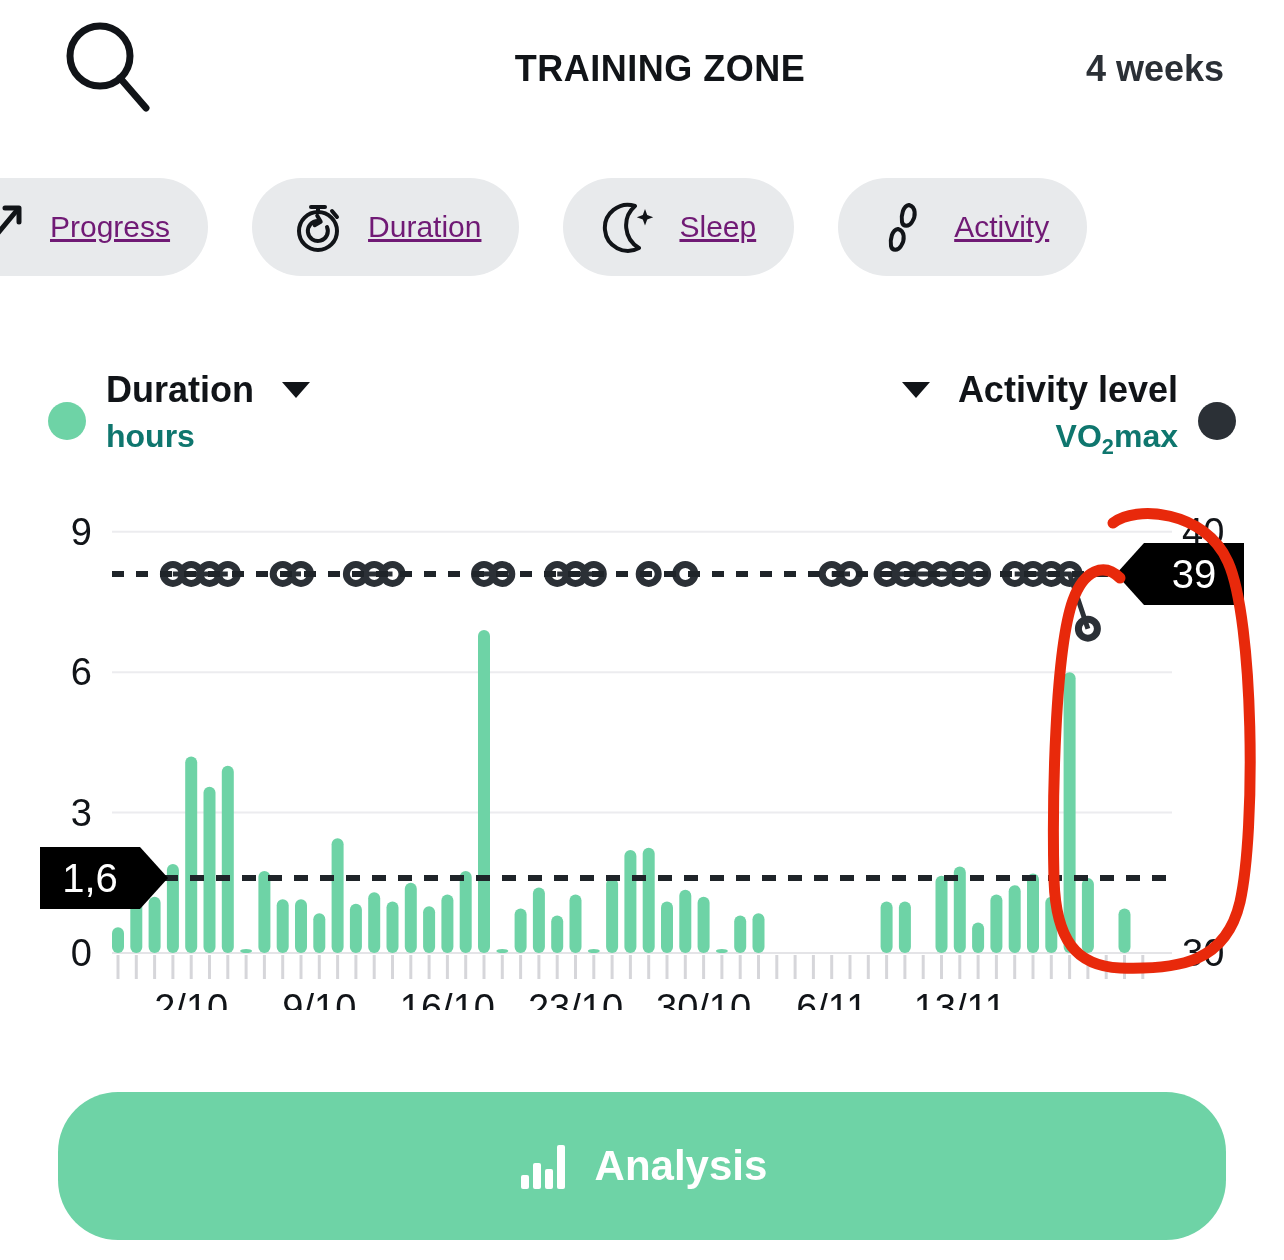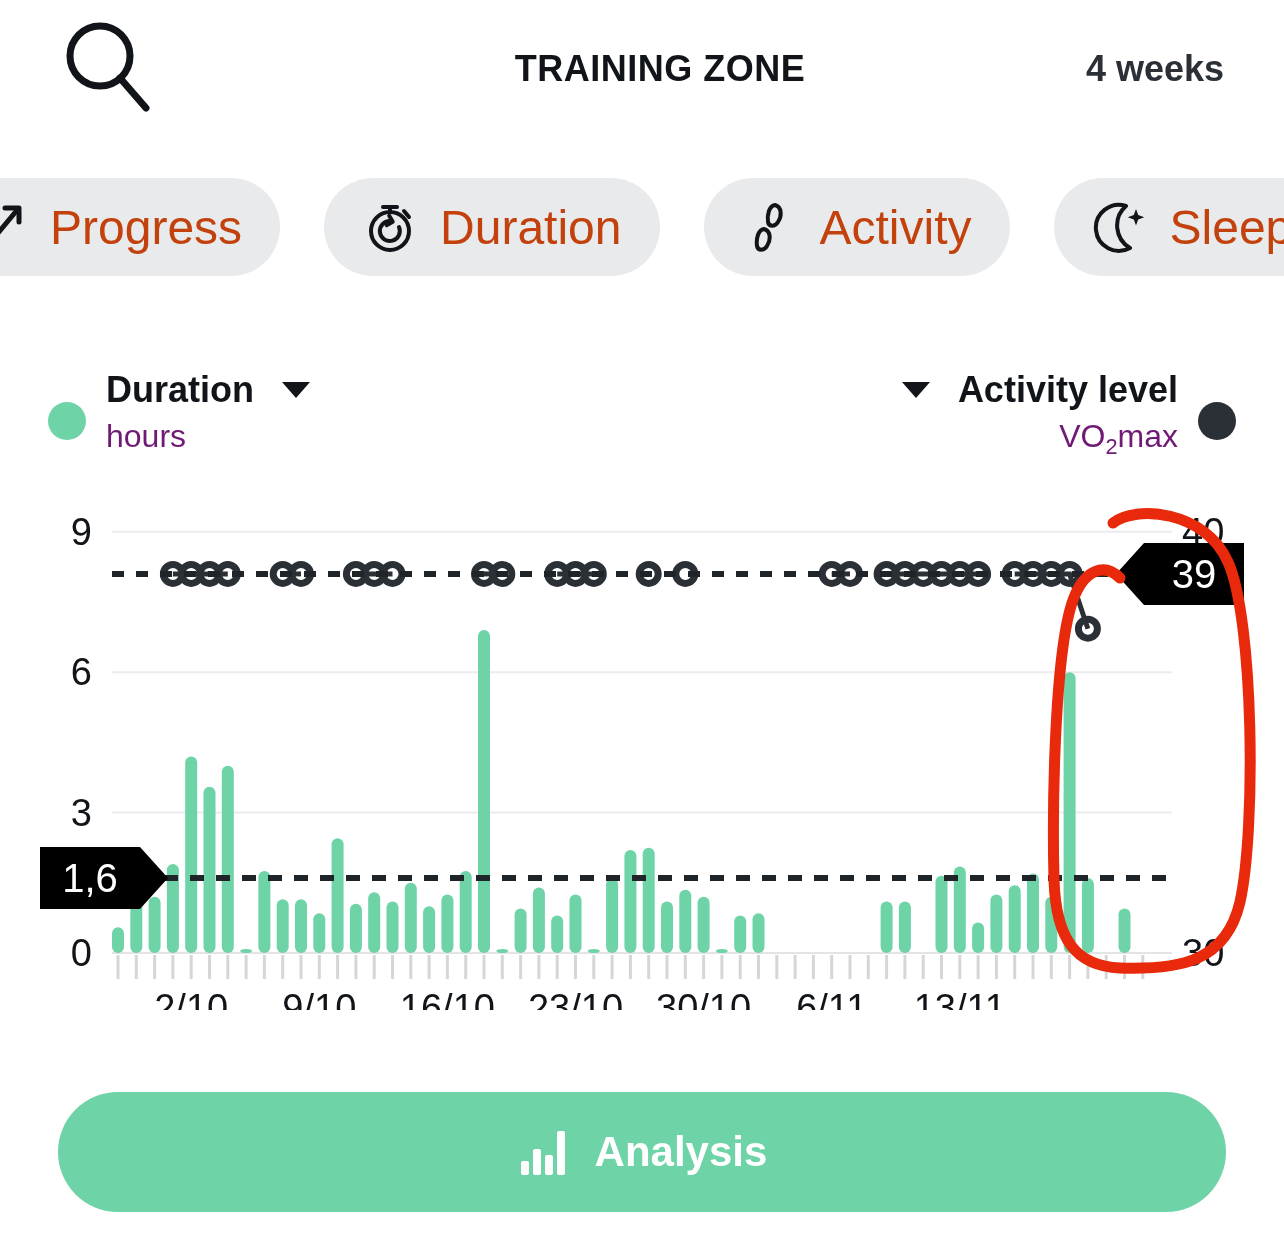--- a/index.html
+++ b/index.html
@@ -70,23 +70,24 @@
   }
   .tab-icon {
     width: 56px;
     height: 56px;
     flex: 0 0 auto;
     display: flex;
     align-items: center;
     justify-content: center;
   }
   .tab-label {
-    font-size: 48px;
-    color: #c2410c;
+    font-size: 30px;
+    color: #701a75;
     white-space: nowrap;
+    text-decoration: underline;
   }
 
   
   .legend {
     position: absolute;
     top: 368px;
     left: 0;
     right: 0;
     height: 110px;
   }
@@ -122,23 +123,23 @@
     align-items: center;
     gap: 28px;
     font-size: 36px;
     font-weight: bold;
     color: #111418;
     line-height: 44px;
   }
   .legend-row1.right { justify-content: flex-end; }
   .legend-unit {
     font-size: 32px;
-    color: #701a75;
+    color: #0f766e;
     line-height: 48px;
-    font-weight: normal;
+    font-weight: bold;
   }
   .caret {
     width: 0; height: 0;
     border-left: 14px solid transparent;
     border-right: 14px solid transparent;
     border-top: 16px solid #111418;
     display: inline-block;
   }
   sub { font-size: 0.68em; }
 
@@ -151,21 +152,21 @@
     height: 510px;
   }
   .chart-svg { display: block; }
 
   
   .analysis-btn {
     position: absolute;
     left: 58px;
     top: 1092px;
     width: 1168px;
-    height: 120px;
+    height: 148px;
     background: #6ed3a6;
     border-radius: 60px;
     display: flex;
     align-items: center;
     justify-content: center;
     gap: 26px;
     border: none;
     cursor: pointer;
   }
   .analysis-label {
@@ -213,35 +214,35 @@
         <line x1="28" y1="8" x2="28" y2="13" stroke="#111418" stroke-width="4"></line>
         <line x1="42" y1="12" x2="47" y2="18" stroke="#111418" stroke-width="4" stroke-linecap="round"></line>
       </svg>
     </span>
     <span class="tab-label">Duration</span>
   </div>
 
   <div class="tab">
     <span class="tab-icon">
       <svg width="56" height="56" viewBox="0 0 56 56">
+        <path d="M34 7 a23 23 0 1 0 4 42 a26 26 0 0 1 -4 -42 z" fill="none" stroke="#111418" stroke-width="4" stroke-linejoin="round"></path>
+        <path d="M44 10 l2.2 6 l6 2.2 l-6 2.2 l-2.2 6 l-2.2 -6 l-6 -2.2 l6 -2.2 z" fill="#111418"></path>
+      </svg>
+    </span>
+    <span class="tab-label">Sleep</span>
+  </div>
+
+  <div class="tab">
+    <span class="tab-icon">
+      <svg width="56" height="56" viewBox="0 0 56 56">
         <path d="M33 6 c7 2 7 11 3 17 c-3 5 -9 5 -10 0 c-1 -7 1 -16 7 -17 z" fill="none" stroke="#111418" stroke-width="4"></path>
         <path d="M22 30 c7 2 7 11 3 17 c-3 5 -9 5 -10 0 c-1 -7 1 -16 7 -17 z" fill="none" stroke="#111418" stroke-width="4"></path>
       </svg>
     </span>
     <span class="tab-label">Activity</span>
-  </div>
-
-  <div class="tab">
-    <span class="tab-icon">
-      <svg width="56" height="56" viewBox="0 0 56 56">
-        <path d="M34 7 a23 23 0 1 0 4 42 a26 26 0 0 1 -4 -42 z" fill="none" stroke="#111418" stroke-width="4" stroke-linejoin="round"></path>
-        <path d="M44 10 l2.2 6 l6 2.2 l-6 2.2 l-2.2 6 l-2.2 -6 l-6 -2.2 l6 -2.2 z" fill="#111418"></path>
-      </svg>
-    </span>
-    <span class="tab-label">Sleep</span>
   </div>
 </div>
 
 <div class="legend">
 
   <div class="legend-left">
     <span class="dot green"></span>
     <span class="legend-txt-l">
       <span class="legend-row1">
         <span>Duration</span>

